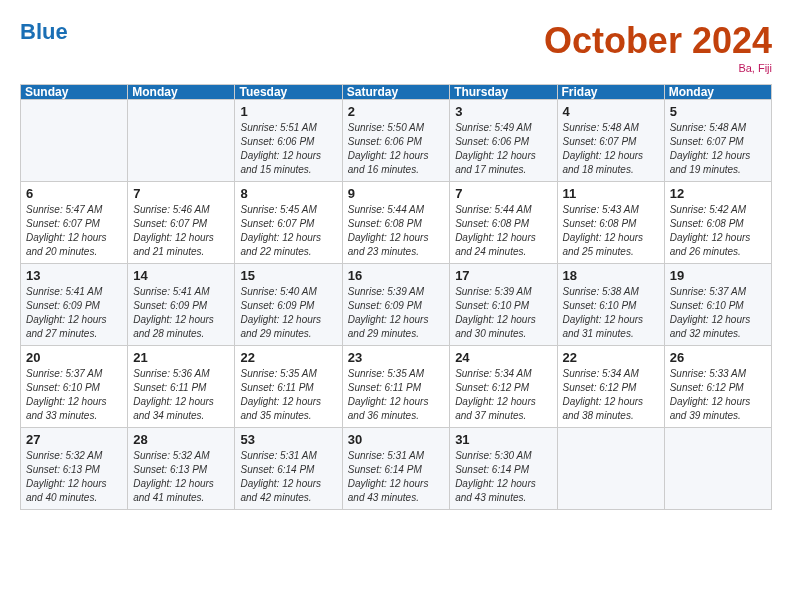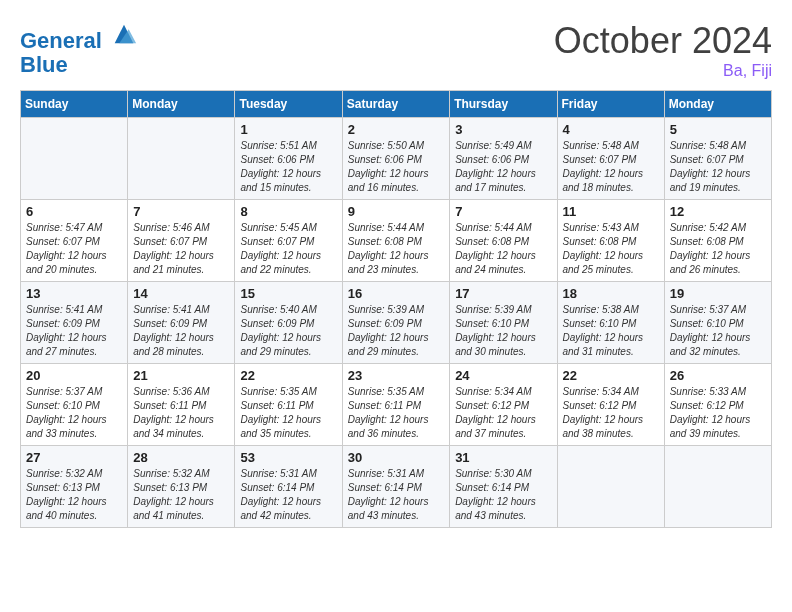--- a/index.html
+++ b/index.html
@@ -32,36 +32,36 @@
     .logo-icon {
       width: 28px;
       height: 28px;
       margin-left: 2px;
     }
     .title-area {
       text-align: right;
     }
     .month-title {
       font-size: 36px;
-      font-weight: normal;
-      color: #404040;
+      font-weight: bold;
+      color: #c2410c;
     }
     .location {
-      font-size: 16px;
-      color: #8b5cf6;
+      font-size: 11px;
+      color: #be185d;
     }
     table {
       width: 100%;
       border-collapse: collapse;
       font-size: 11px;
     }
     thead tr th {
       background-color: #1a6fb5;
       color: #fff;
-      padding: 6px 4px;
+      padding: 0 4px;
       text-align: left;
       font-size: 12px;
       font-weight: bold;
       border: 1px solid #ccc;
     }
     tbody tr td {
       border: 1px solid #ccc;
       padding: 4px 5px;
       vertical-align: top;
       height: 80px;
@@ -88,30 +88,20 @@
     .empty-cell {
       background-color: #f5f7fa;
     }
   </style>
 </head>
 <body>
 
 <div class="header">
   <div class="logo">
     <div>
-      <div style="display:flex;align-items:center;">
-        <div class="logo-text">
-          <span>General</span>
-          <svg class="logo-icon" viewBox="0 0 30 30">
-            <polygon points="5,25 15,5 25,25" fill="#1a6fb5"></polygon>
-            <polygon points="10,25 20,10 28,25" fill="#4a9fd5" opacity="0.7"></polygon>
-          </svg>
-        </div>
-        <div></div>
-      </div>
       <div class="logo-text" style="color:#1a6fb5;">Blue</div>
     </div>
   </div>
   <div class="title-area">
     <div class="month-title">October 2024</div>
     <div class="location">Ba, Fiji</div>
   </div>
 </div>
 
 <table>

